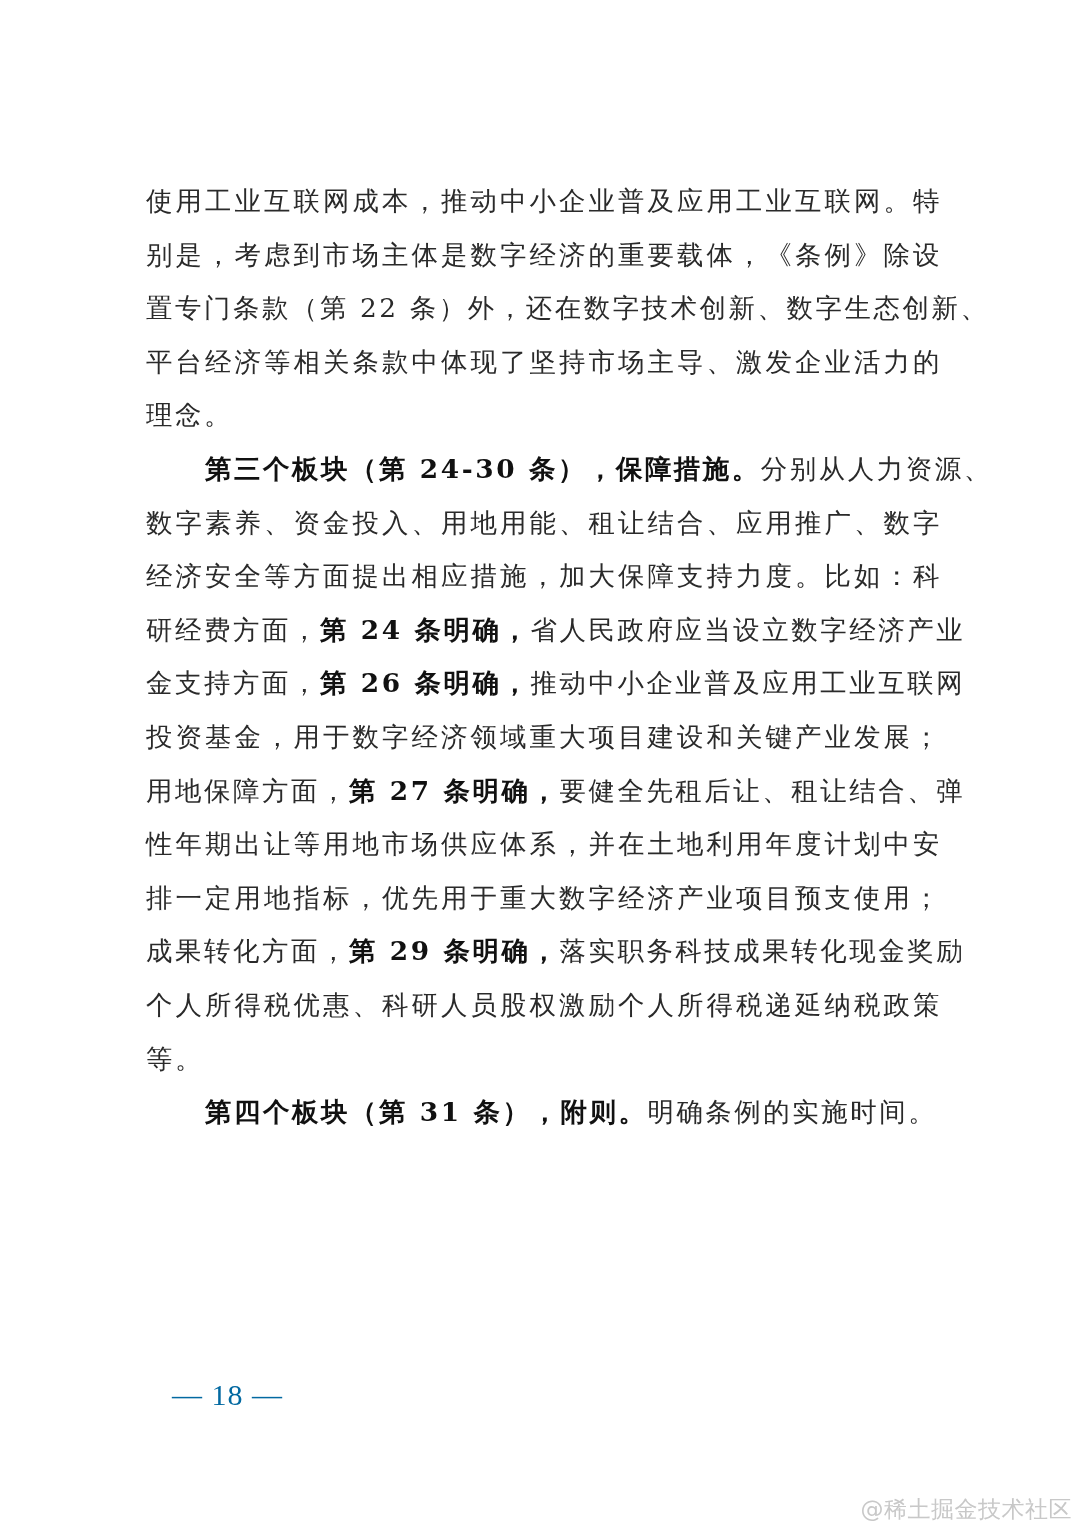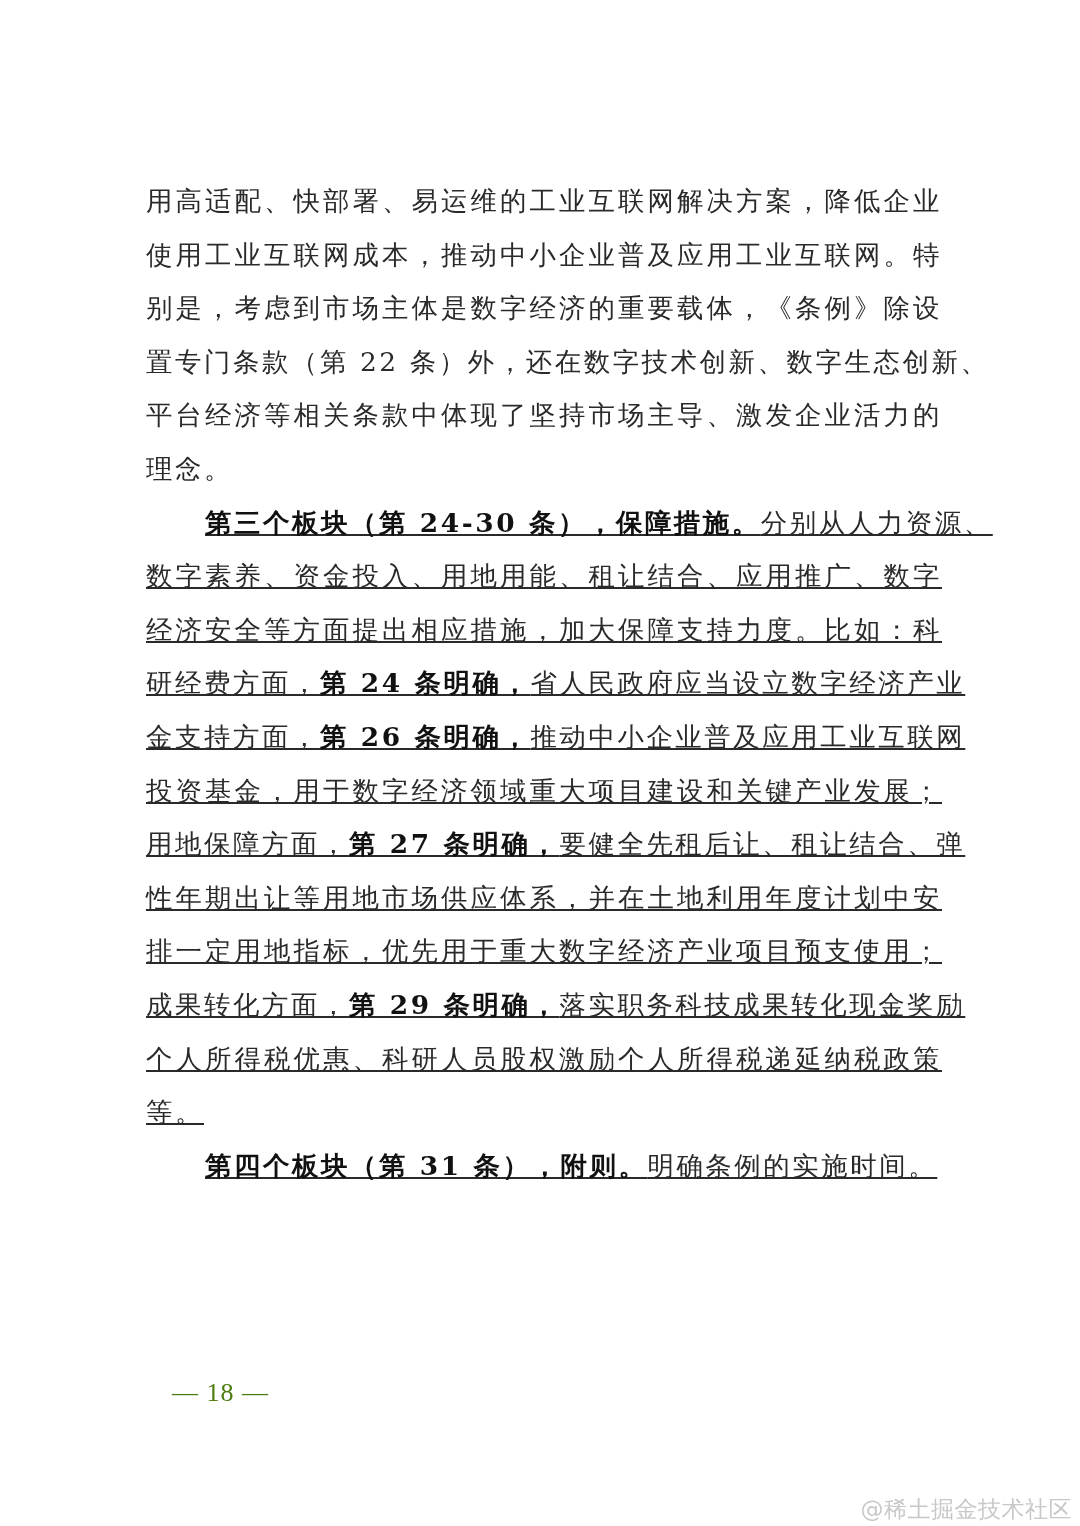--- a/index.html
+++ b/index.html
@@ -24,62 +24,60 @@
     .para {
       margin: 0;
       font-size: 26.4px;
       line-height: 53.6px;
       letter-spacing: 2.6px;
       text-align: justify;
       text-align-last: left;
     }
     .para.indent {
       text-indent: 59px;
-      text-decoration: underline;
     }
     .line {
       display: block;
       height: 53.6px;
       white-space: nowrap;
       text-align-last: justify;
       text-align: justify;
     }
     .line.last {
       text-align-last: left;
     }
     .bold {
       font-weight: bold;
       color: #111111;
     }
     .page-number {
       position: absolute;
       left: 172px;
       top: 1378px;
       font-family: "Liberation Serif", serif;
-      font-size: 26px;
-      color: #4d7c0f;
+      font-size: 30px;
+      color: #0369a1;
       letter-spacing: 1px;
     }
     .watermark {
       position: absolute;
       right: 8px;
       top: 1494px;
       font-family: "DejaVu Sans", sans-serif;
       font-size: 23px;
       color: #c8c8c8;
       letter-spacing: 0.5px;
     }
   </style>
 </head>
 <body>
 
 <div class="page">
   <div id="paragraphs">
       <div class="para" style="text-indent: 0px;">
-        <span class="line"><span>用高适配、快部署、易运维的工业互联网解决方案，降低企业</span></span>
         <span class="line"><span>使用工业互联网成本，推动中小企业普及应用工业互联网。特</span></span>
         <span class="line"><span>别是，考虑到市场主体是数字经济的重要载体，《条例》除设</span></span>
         <span class="line"><span>置专门条款（第 22 条）外，还在数字技术创新、数字生态创新、</span></span>
         <span class="line"><span>平台经济等相关条款中体现了坚持市场主导、激发企业活力的</span></span>
         <span class="line last"><span>理念。</span></span>
       </div>
       <div class="para indent" style="text-indent: 0px;">
         <span class="line" style="padding-left: 59px;"><span class="bold">第三个板块（第 24-30 条），保障措施。</span><span>分别从人力资源、</span></span>
         <span class="line"><span>数字素养、资金投入、用地用能、租让结合、应用推广、数字</span></span>
         <span class="line"><span>经济安全等方面提出相应措施，加大保障支持力度。比如：科</span></span>

